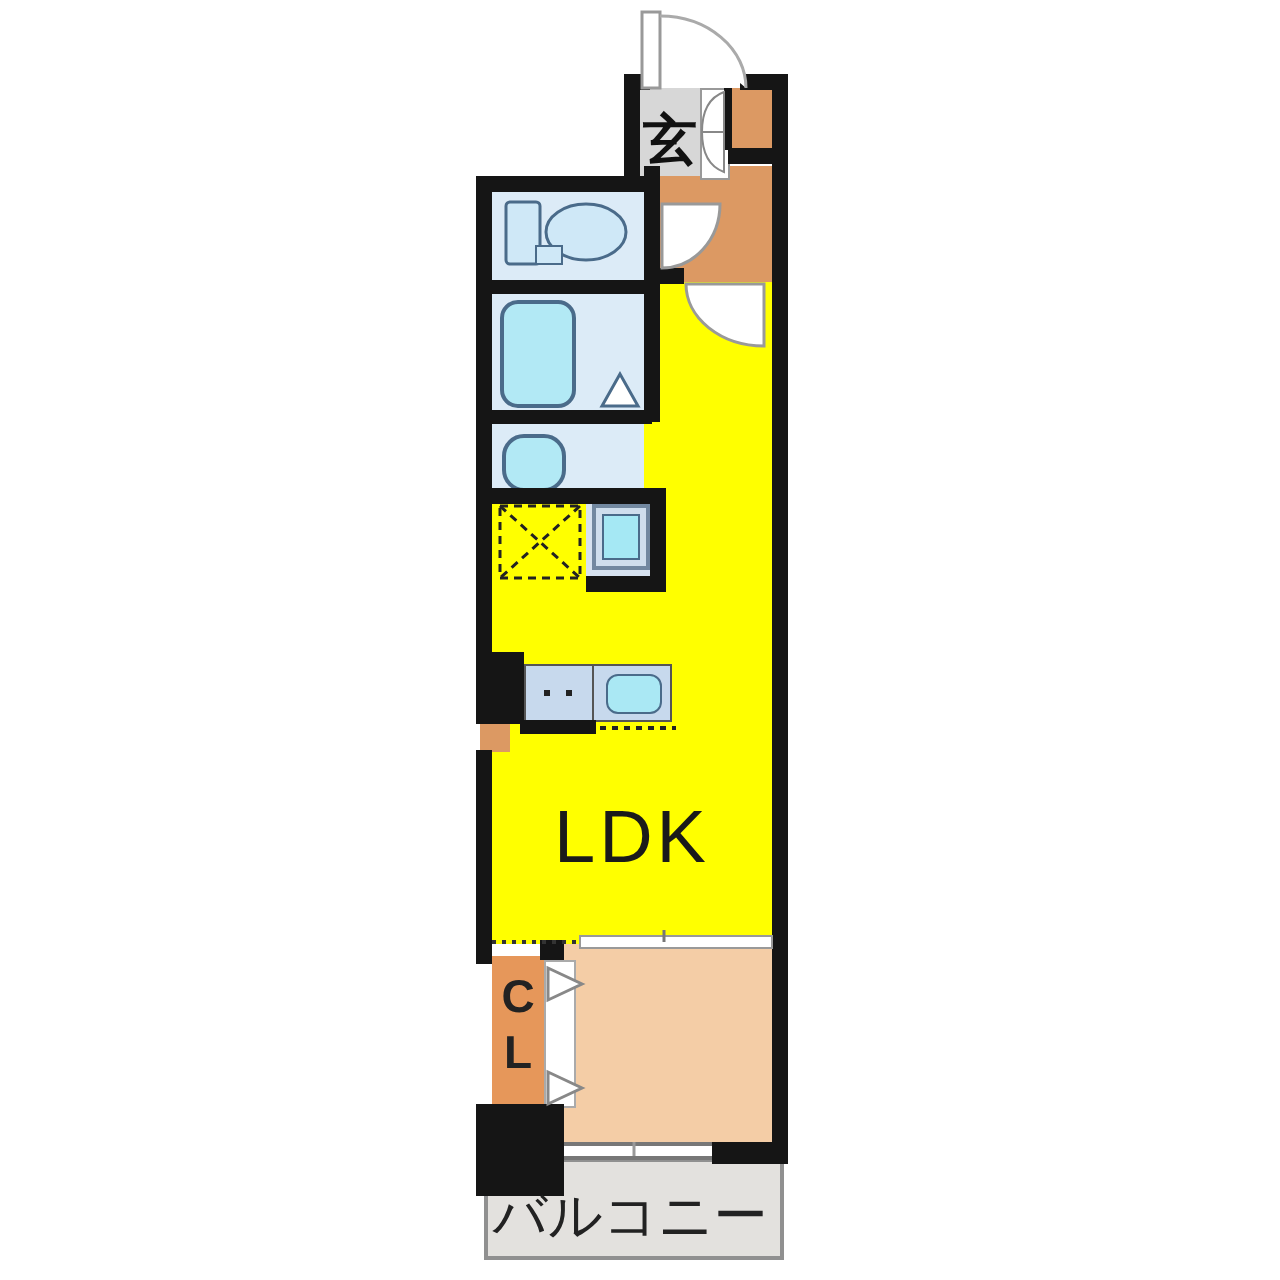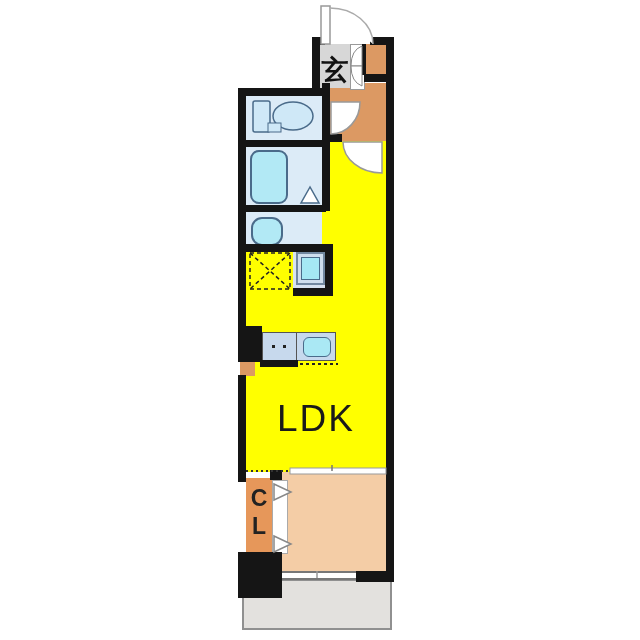--- a/index.html
+++ b/index.html
@@ -114,14 +114,15 @@
     <g fill="#ffffff" stroke="#888" stroke-width="1.5">
       <path d="M 274 484 L 274 500 L 291 492 Z"></path>
       <path d="M 274 536 L 274 552 L 291 544 Z"></path>
     </g>
   </svg>
 
   <div class="label" style="left:318px;top:52px;width:34px;font-size:27px;font-weight:600;">玄</div>
   <div class="label" style="left:246px;top:398px;width:140px;font-size:37px;font-weight:500;letter-spacing:2px;color:#1a1a1a;">LDK</div>
   <div class="label" style="left:246px;top:485px;width:26px;font-size:23px;font-weight:600;color:#222;">C</div>
   <div class="label" style="left:246px;top:513px;width:26px;font-size:23px;font-weight:600;color:#222;">L</div>
+  <div class="label" style="left:242px;top:590px;width:146px;font-size:27px;font-weight:500;color:#222;">バルコニー</div>
 
 </div>
 
 </body></html>

